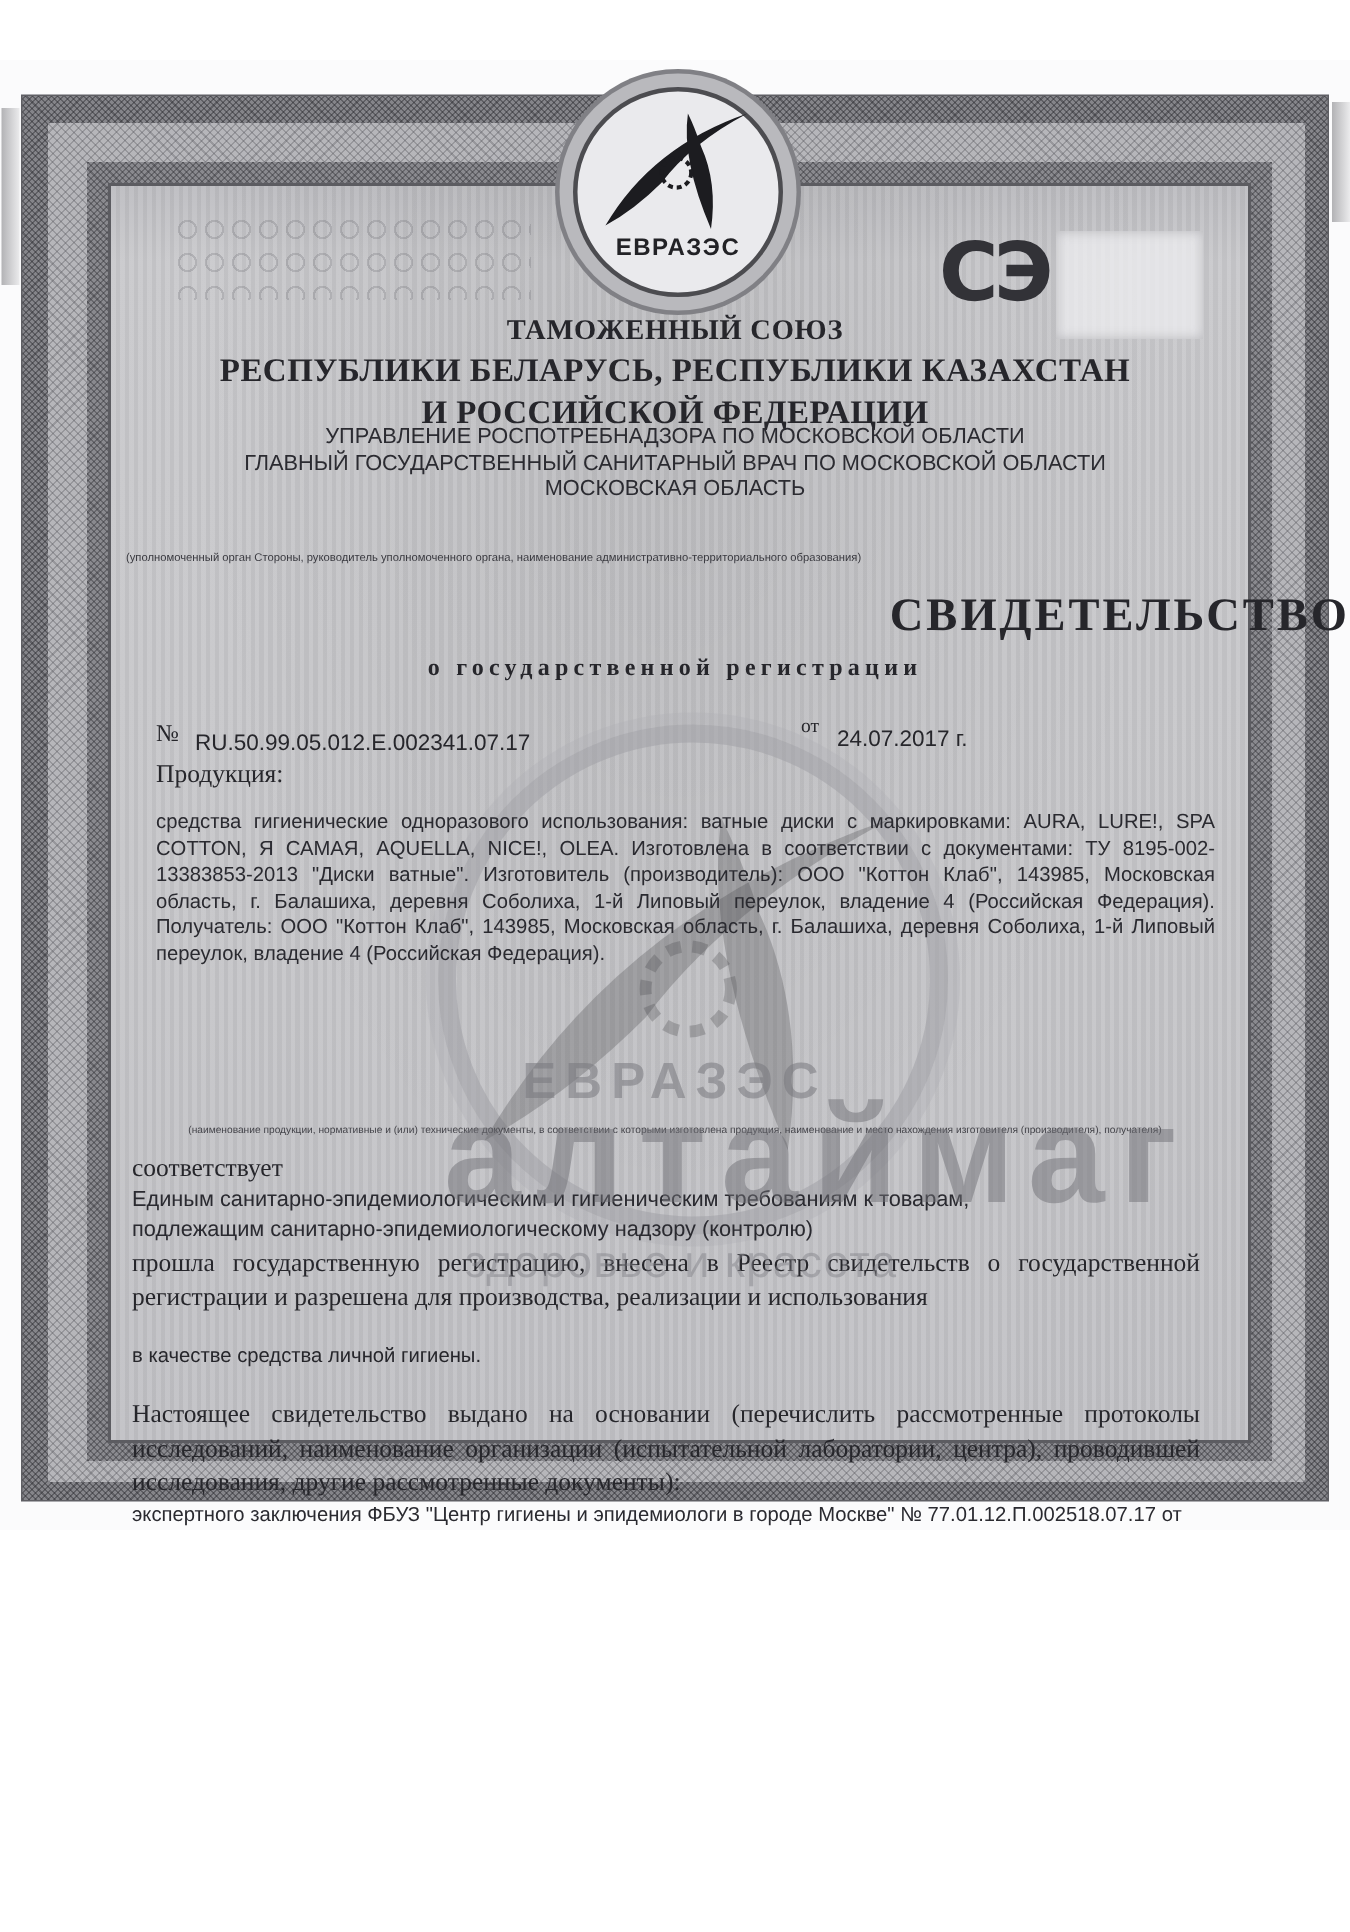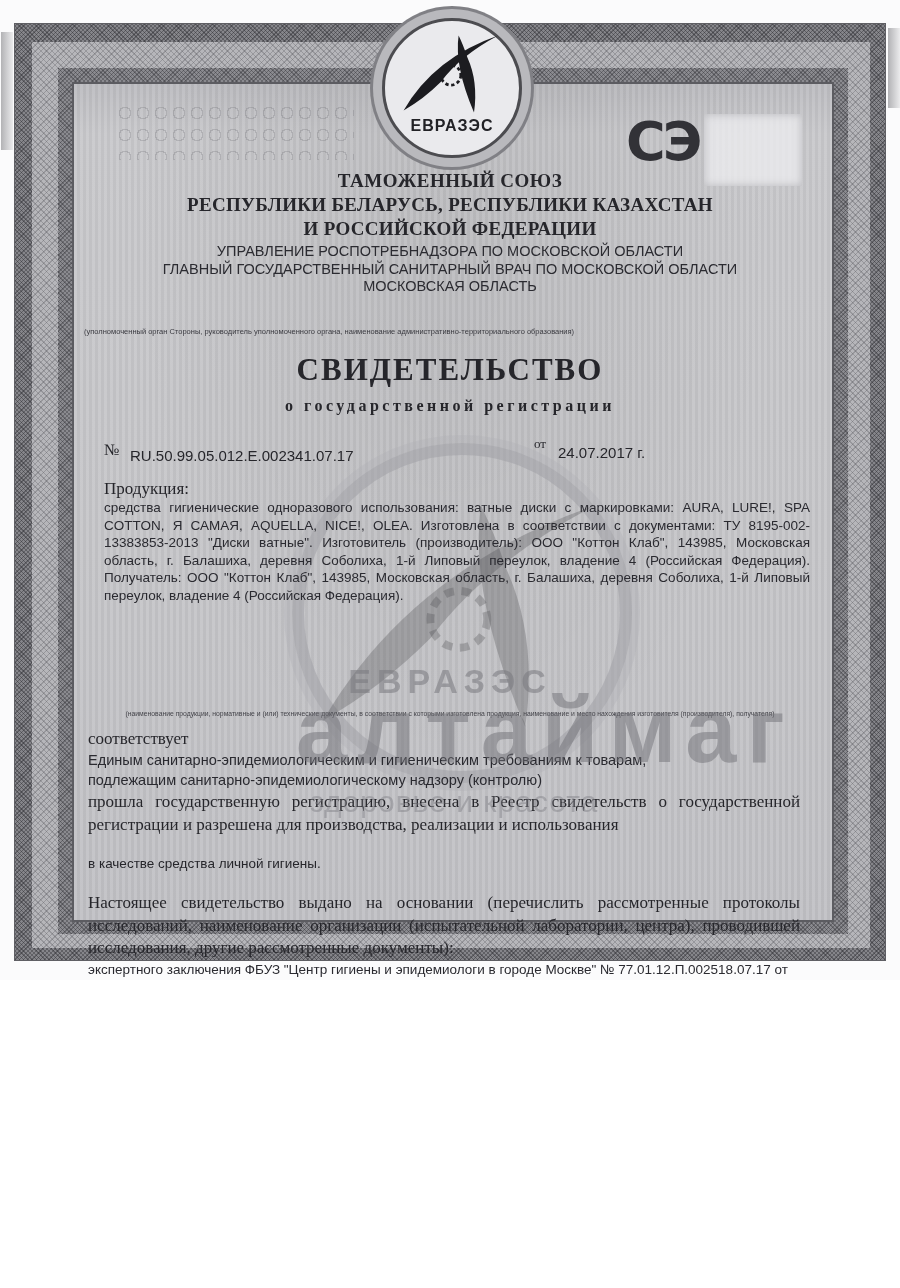--- a/index.html
+++ b/index.html
@@ -1,17 +1,17 @@
 <!DOCTYPE html>
 <html><head>
 <meta charset="utf-8">
 <style>
   html,body{margin:0;padding:0;background:#ffffff;}
   .page{position:relative;width:900px;height:980px;background:#fbfbfc;overflow:hidden;
-        font-family:"Liberation Serif",serif;color:#26262b;}
+        font-family:"Liberation Serif",serif;color:#26262b;margin-top:40px;}
   .abs{position:absolute;}
 
   
   .band-a{left:15px;top:24px;right:15px;bottom:20px;background:#85858a;
     background-image:repeating-linear-gradient(45deg,rgba(35,35,40,.38) 0 1px,transparent 1px 3px),
                      repeating-linear-gradient(-45deg,rgba(35,35,40,.38) 0 1px,transparent 1px 3px);
     box-shadow:0 0 0 1px #5f5f64;}
   .band-b{left:32px;top:42px;right:30px;bottom:32px;background:#b6b6ba;
     background-image:repeating-linear-gradient(45deg,rgba(80,80,86,.30) 0 1px,transparent 1px 4px),
                      repeating-linear-gradient(-45deg,rgba(80,80,86,.30) 0 1px,transparent 1px 4px);}
@@ -36,38 +36,38 @@
     font-size:54px;letter-spacing:-3px;color:#323237;z-index:3;}
   .se-blank{left:704px;top:114px;width:98px;height:72px;background:rgba(237,237,240,.75);
     box-shadow:inset 0 0 8px rgba(120,120,125,.4);z-index:2;}
   .honeycomb{left:116px;top:102px;width:238px;height:58px;opacity:.55;z-index:2;
     background-image:radial-gradient(circle 7px at 9px 11px,transparent 5px,rgba(110,110,116,.5) 5px 6.5px,transparent 6.5px);
     background-size:18px 22px;}
 
   
   .hdr{left:76px;right:76px;top:170px;text-align:center;z-index:3;}
   .hdr .h1{font-size:19px;font-weight:bold;letter-spacing:.5px;}
-  .hdr .h2{font-size:19px;font-weight:bold;letter-spacing:.3px;margin-top:2px;text-align:center;}
+  .hdr .h2{font-size:22px;font-weight:bold;letter-spacing:.3px;margin-top:2px;text-align:center;}
   .auth{left:76px;right:76px;top:243px;text-align:center;z-index:3;
     font-family:"Liberation Sans",sans-serif;font-size:14.5px;line-height:17.5px;color:#2b2b31;}
   .cap-tiny{left:84px;right:84px;top:327px;text-align:left;font-family:"Liberation Sans",sans-serif;
     font-size:7.5px;color:#3a3a40;z-index:3;}
-  .title{left:0;right:0;top:352px;text-align:center;font-size:31px;font-weight:bold;
+  .title{left:0;right:0;top:352px;text-align:right;font-size:31px;font-weight:bold;
     letter-spacing:2px;z-index:3;}
   .subtitle{left:0;right:0;top:397px;text-align:center;font-size:16px;font-weight:bold;
     letter-spacing:3.5px;z-index:3;}
 
   
   .numlbl{left:104px;top:441px;font-size:16px;z-index:3;}
   .numval{left:130px;top:447px;font-family:"Liberation Sans",sans-serif;font-size:15px;z-index:3;}
   .datelbl{left:534px;top:436px;font-size:13px;z-index:3;}
   .dateval{left:558px;top:444px;font-family:"Liberation Sans",sans-serif;font-size:15px;z-index:3;}
 
   
-  .prodlbl{left:104px;top:479px;font-size:17px;z-index:3;}
+  .prodlbl{left:104px;top:466px;font-size:17px;z-index:3;}
   .prodtxt{left:104px;top:499px;width:706px;font-family:"Liberation Sans",sans-serif;
     font-size:13.5px;line-height:17.6px;text-align:justify;color:#2a2a30;z-index:3;}
   .prodcap{left:80px;right:80px;top:710px;text-align:center;font-family:"Liberation Sans",sans-serif;
     font-size:6.8px;color:#44444a;z-index:3;}
   .conflbl{left:88px;top:729px;font-size:17px;z-index:3;}
   .conftxt{left:88px;top:751px;width:640px;font-family:"Liberation Sans",sans-serif;
     font-size:14.5px;line-height:19.5px;color:#2a2a30;z-index:3;}
   .regtxt{left:88px;top:791px;width:712px;font-size:17px;line-height:22.5px;text-align:justify;z-index:3;}
   .usetxt{left:88px;top:856px;font-family:"Liberation Sans",sans-serif;font-size:13.5px;z-index:3;}
   .basistxt{left:88px;top:892px;width:712px;font-size:17px;line-height:22.5px;text-align:justify;z-index:3;}

